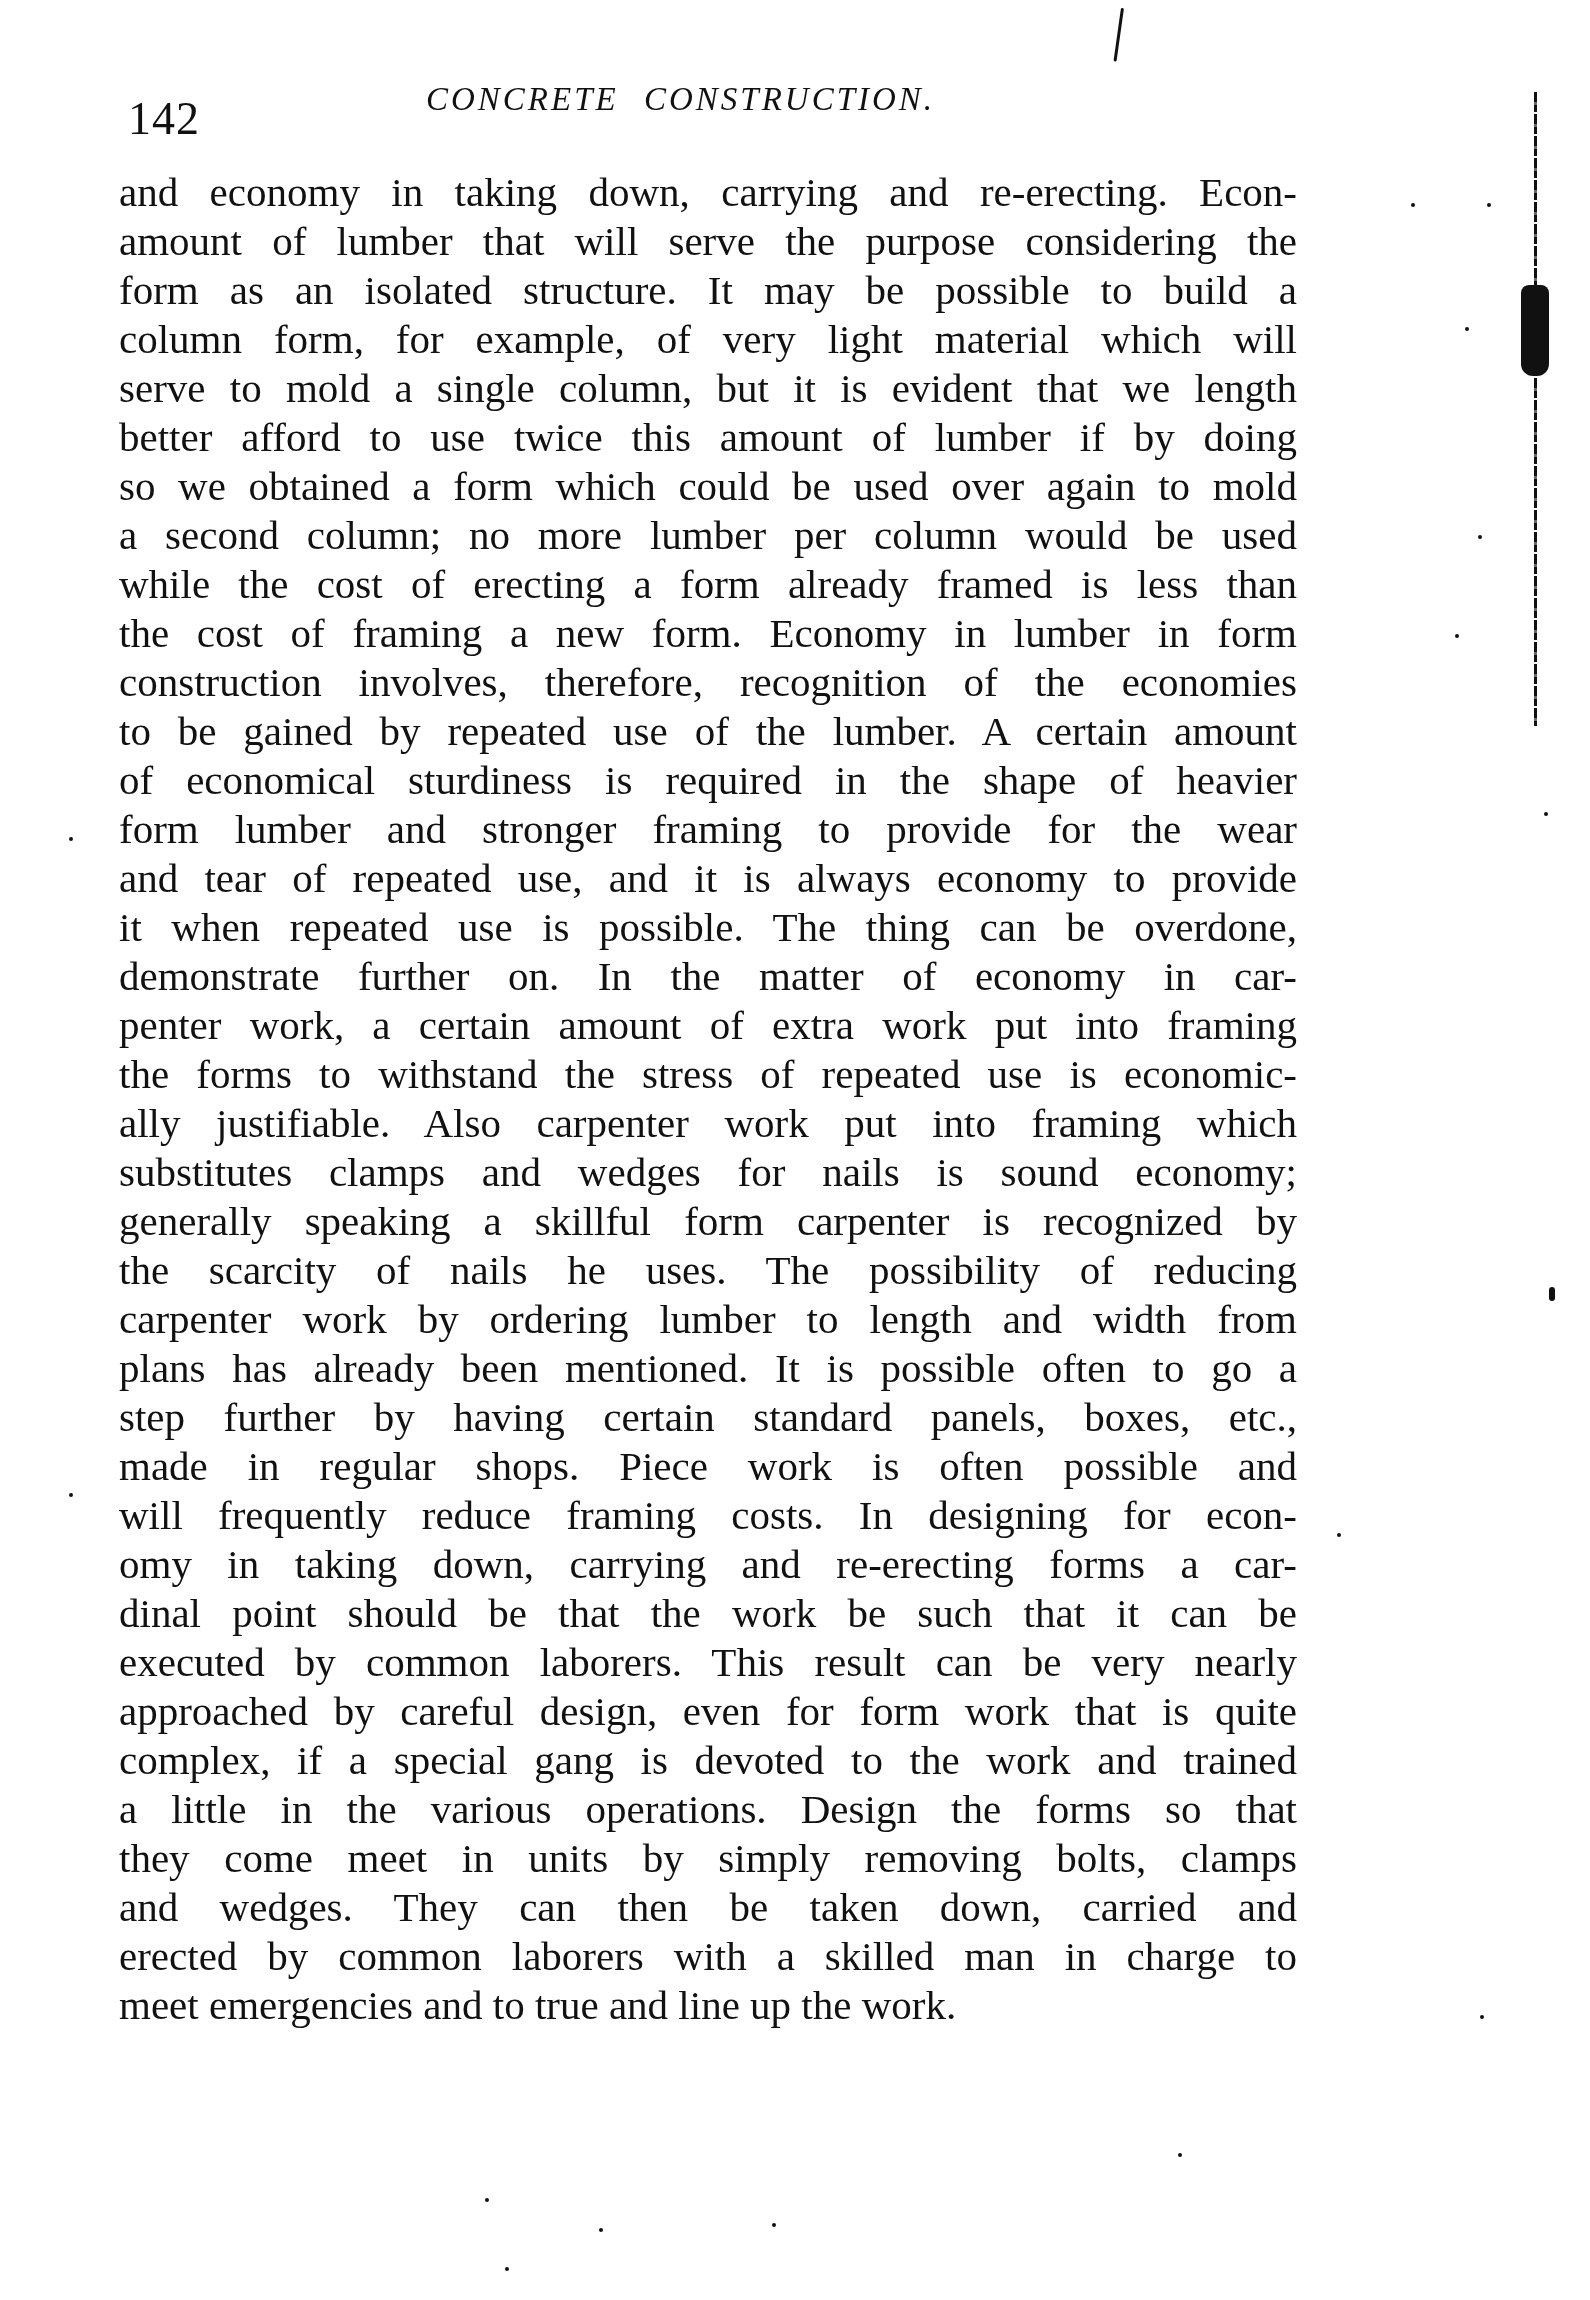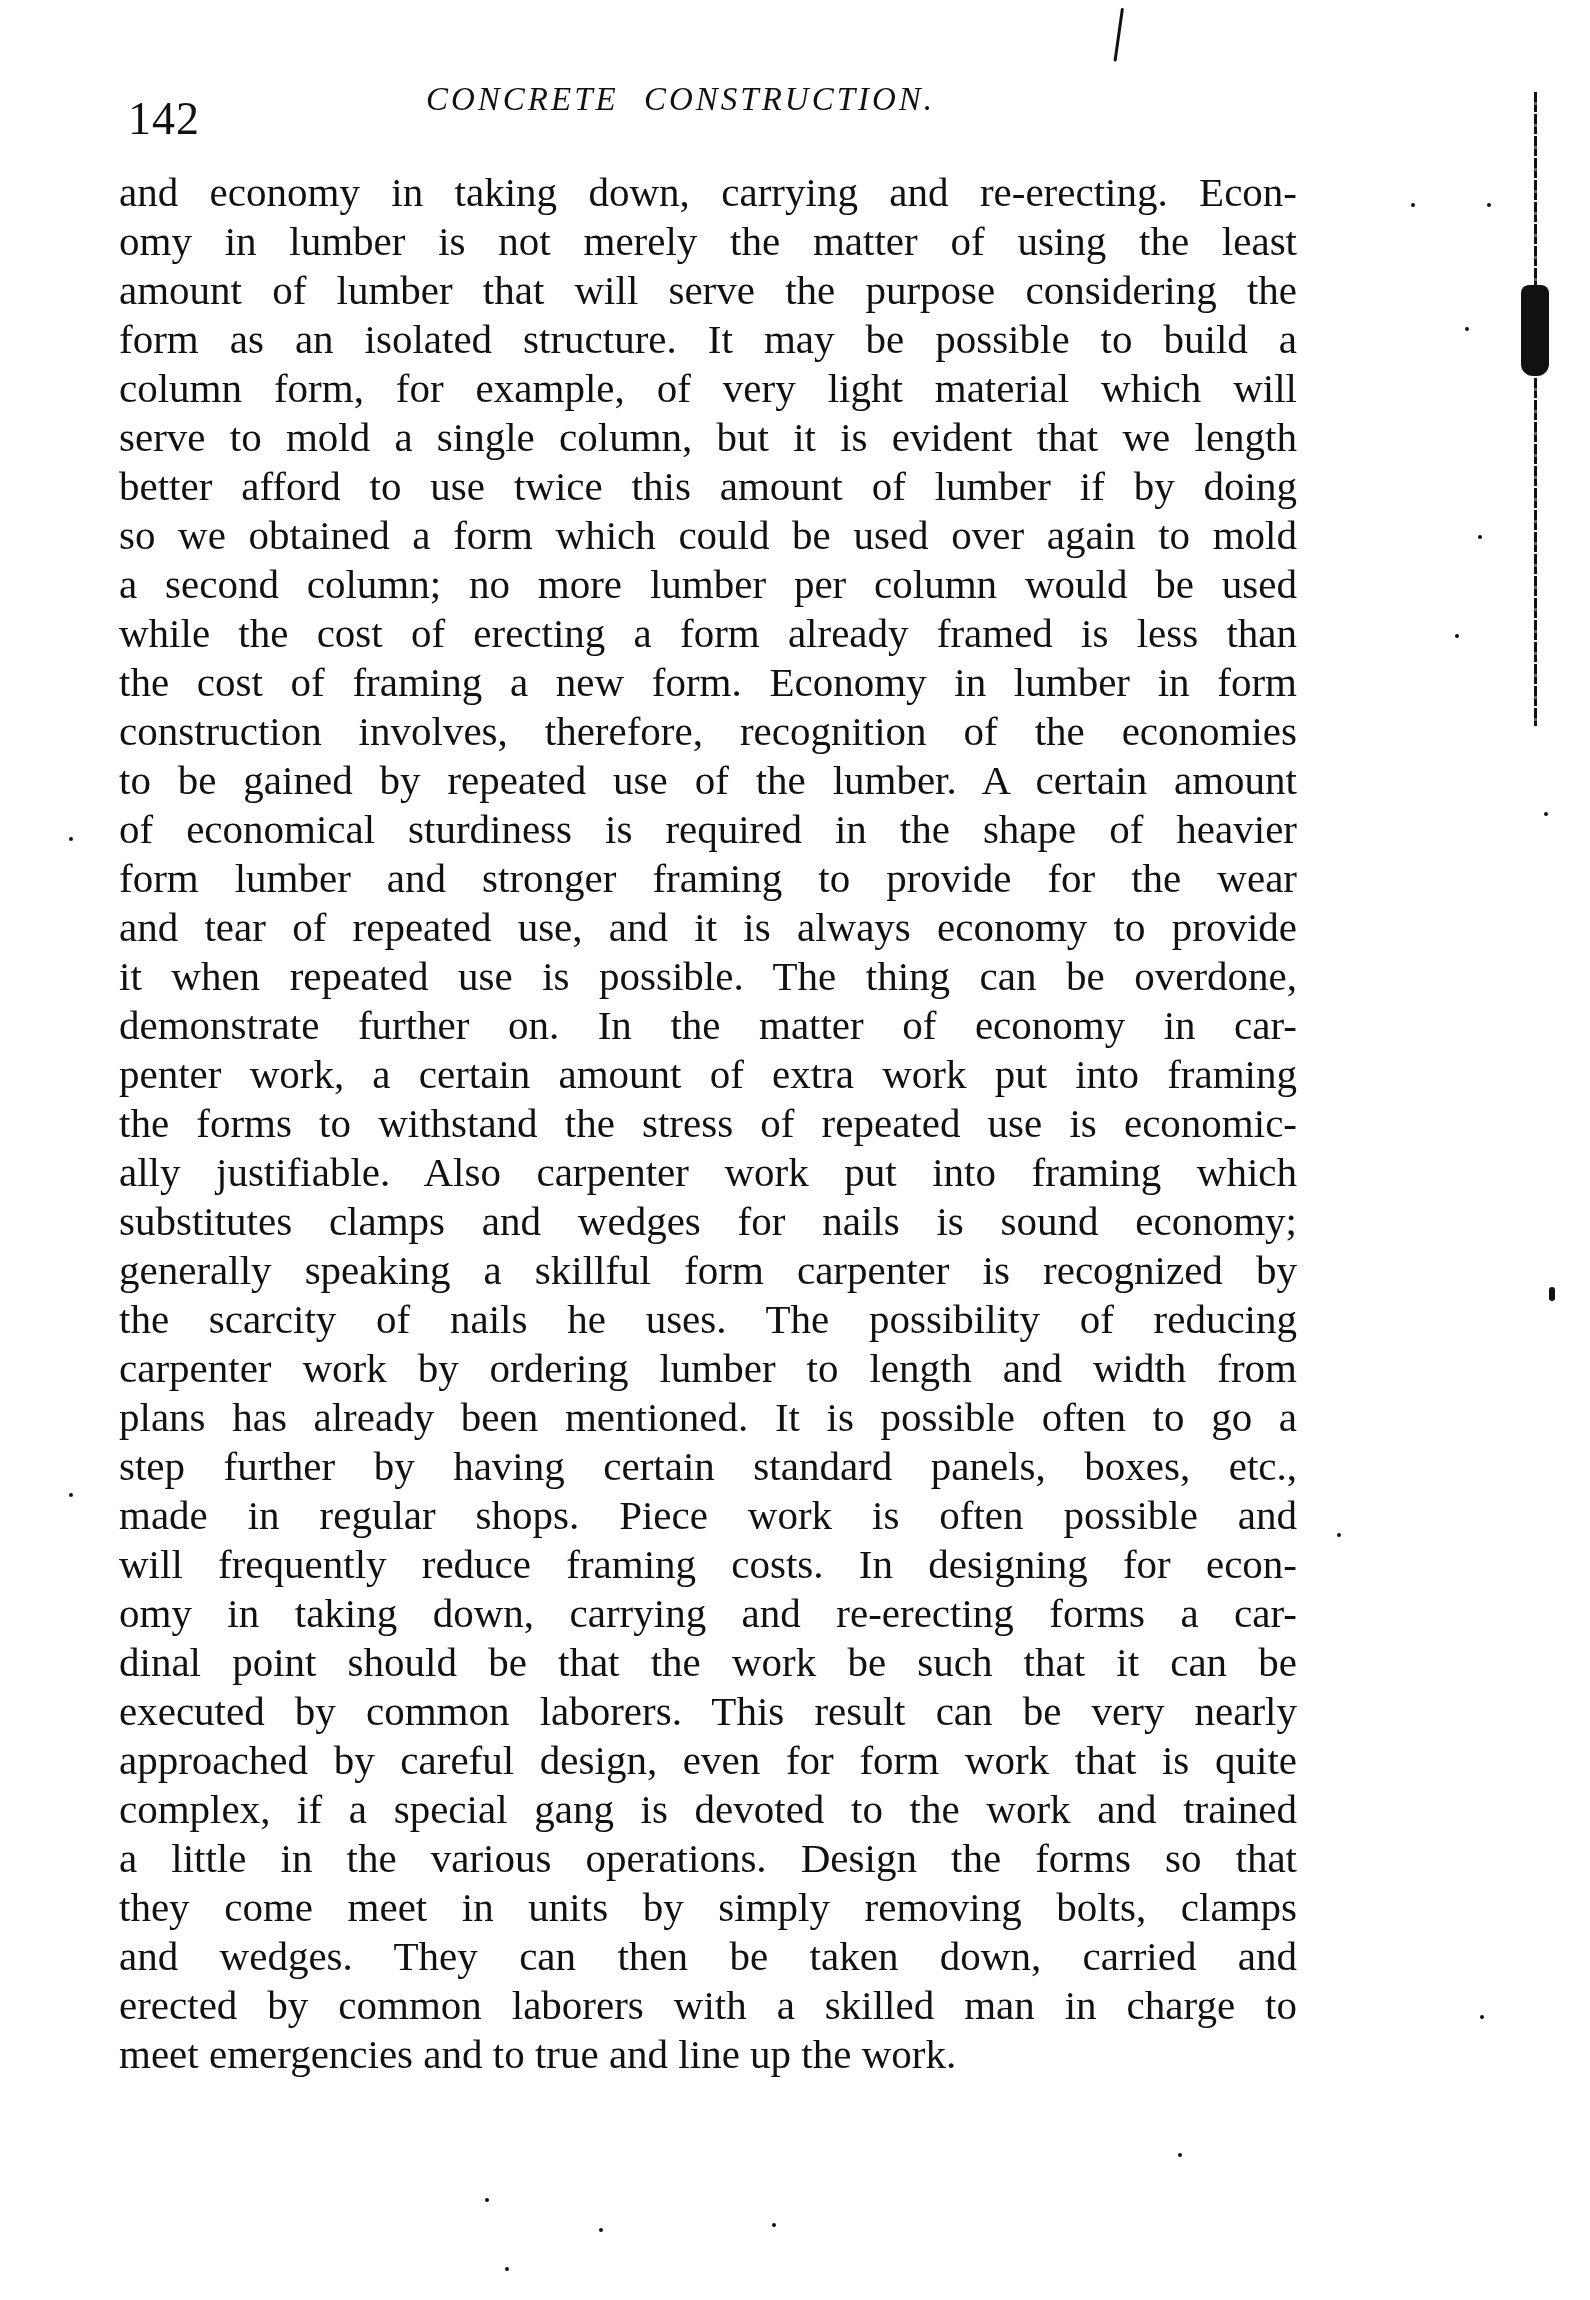--- a/index.html
+++ b/index.html
@@ -98,21 +98,20 @@
   }
 </style>
 </head>
 <body>
 
 <div class="page-number">142</div>
 <div class="running-head">CONCRETE CONSTRUCTION.</div>
 
 <div class="body-text">
   <span class="line">and economy in taking down, carrying and re-erecting. Econ-</span>
-  <span class="line">omy in lumber is not merely the matter of using the least</span>
   <span class="line">amount of lumber that will serve the purpose considering the</span>
   <span class="line">form as an isolated structure. It may be possible to build a</span>
   <span class="line">column form, for example, of very light material which will</span>
   <span class="line">serve to mold a single column, but it is evident that we length</span>
   <span class="line">better afford to use twice this amount of lumber if by doing</span>
   <span class="line">so we obtained a form which could be used over again to mold</span>
   <span class="line">a second column; no more lumber per column would be used</span>
   <span class="line">while the cost of erecting a form already framed is less than</span>
   <span class="line">the cost of framing a new form. Economy in lumber in form</span>
   <span class="line">construction involves, therefore, recognition of the economies</span>

